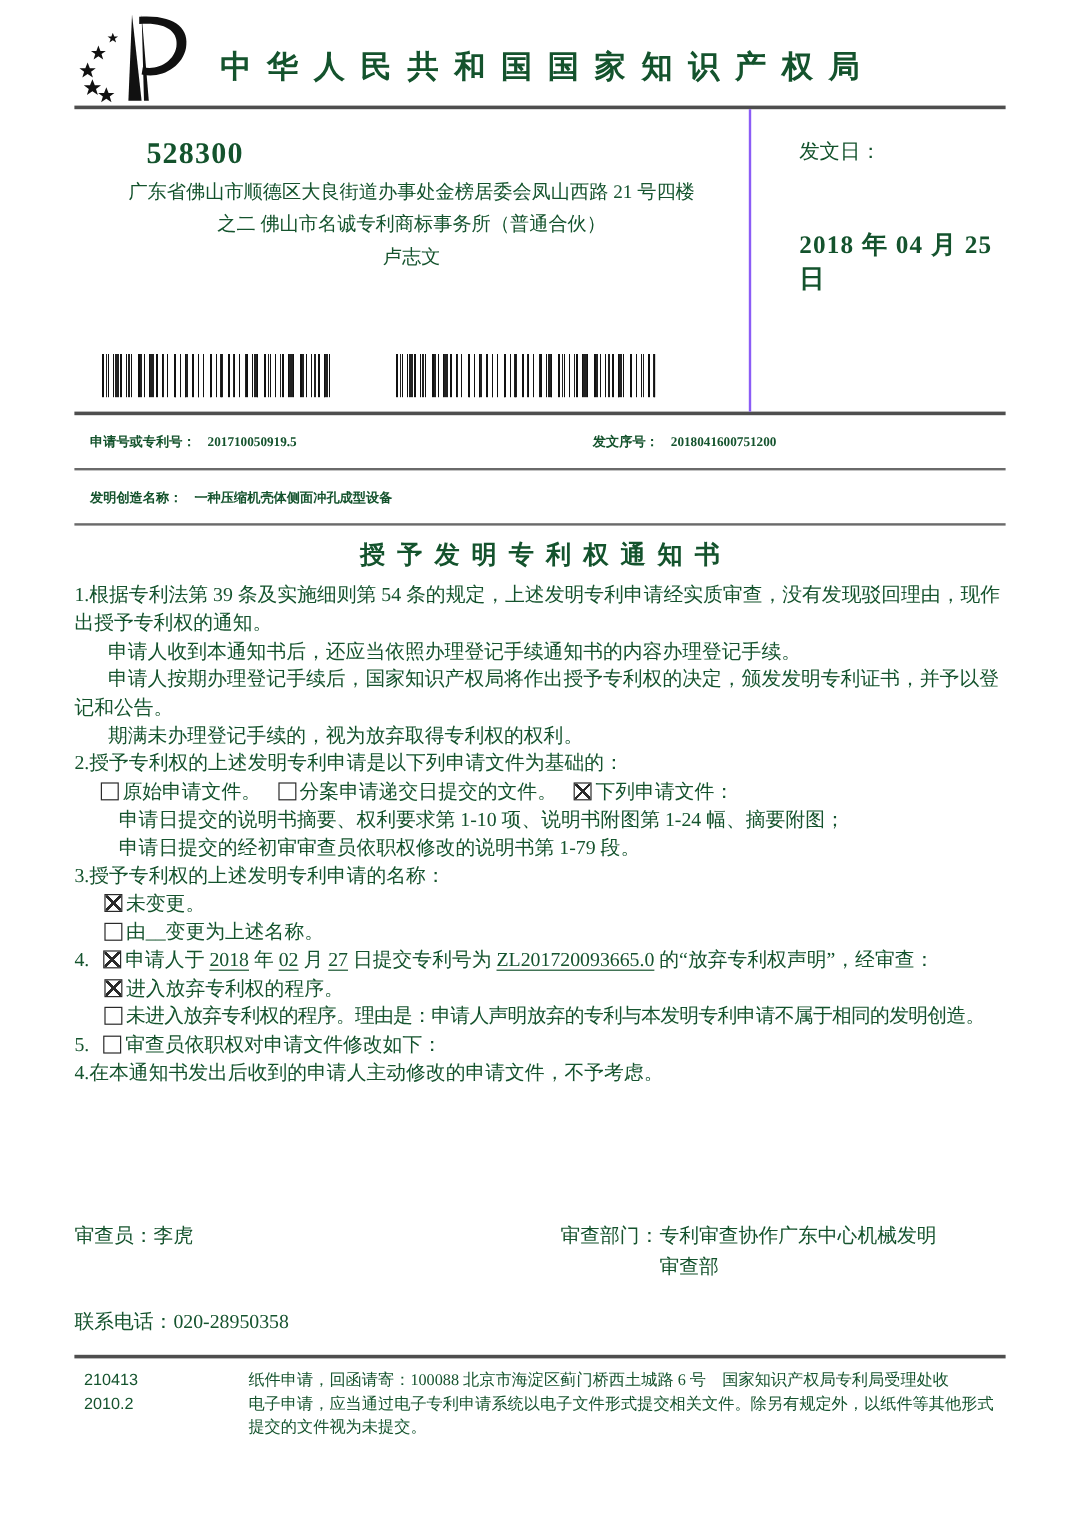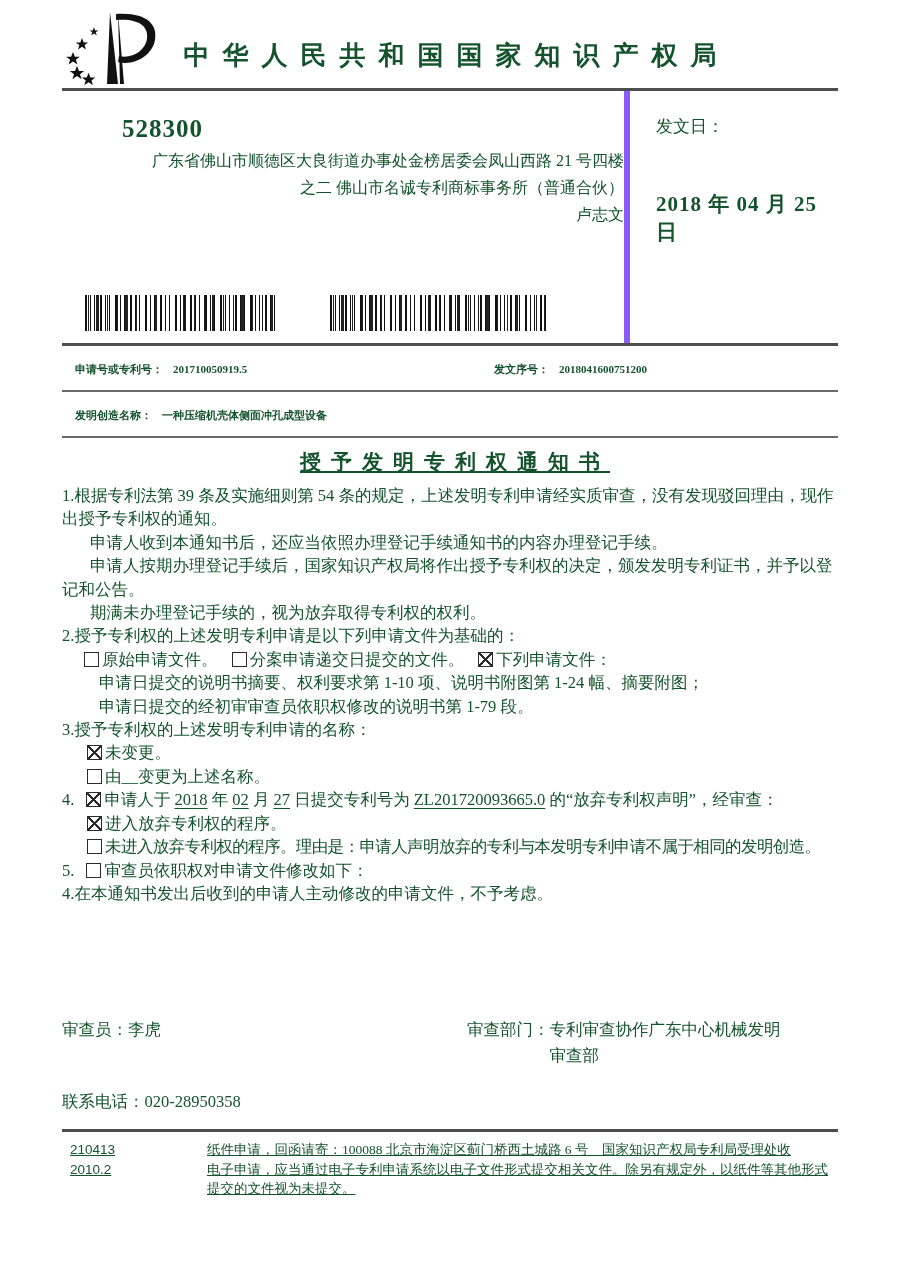--- a/index.html
+++ b/index.html
@@ -15,42 +15,42 @@
   .header { position:relative; height:88px; }
   .emblem { position:absolute; left:58px; top:8px; width:118px; height:80px; }
   .agency { text-align:center; padding-top:38px; font-size:26px; font-weight:bold;
             letter-spacing:13px; text-indent:13px; white-space:nowrap; }
 
   .rule-thick { height:3px; background:#4e4e4e; }
 
   
   .panel { display:flex; height:252px; }
   .panel-left { width:562px; position:relative; }
-  .panel-right { flex:1; border-left:6px solid #8b5cf6; padding:24px 0 0 26px; }
+  .panel-right { flex:1; border-left:2px solid #8b5cf6; padding:24px 0 0 40px; }
   .postcode { margin:24px 0 4px 60px; font-size:25px; font-weight:bold; letter-spacing:1px; }
-  .addr { text-align:right; font-size:16px; line-height:27px; }
+  .addr { text-align:center; font-size:16px; line-height:27px; }
   .barcode { position:absolute; top:204px; height:36px;
     background-image:
       repeating-linear-gradient(90deg,#111 0 2px,transparent 2px 5px,#111 5px 6px,transparent 6px 9px,#111 9px 10px,transparent 10px 15px),
       repeating-linear-gradient(90deg,transparent 0 3px,#222 3px 4px,transparent 4px 11px,#222 11px 14px,transparent 14px 22px,#222 22px 23px,transparent 23px 29px);
   }
   .barcode-1 { left:23px;  width:190px; }
   .barcode-2 { left:268px; width:216px; }
   .dispatch-label { font-size:17px; }
   .dispatch-date  { margin-top:52px; font-size:21px; font-weight:bold; letter-spacing:1px; }
 
   
   .meta-row { position:relative; height:46px; line-height:46px; border-bottom:2px solid #6a6a6a;
               font-weight:bold; font-size:11px; padding-left:13px; white-space:nowrap; }
   .meta-val { margin-left:10px; }
   .meta-serial { position:absolute; left:432px; top:0; }
 
   
   .notice-title { text-align:center; font-weight:bold; font-size:21px;
-                  letter-spacing:10px; text-indent:10px; margin:10px 0 8px;text-decoration:underline; }
+                  letter-spacing:10px; text-indent:10px; margin:10px 0 8px; }
   .body { font-size:16.5px; line-height:23.4px; }
   .body p { margin:0; }
   .ind  { text-indent:28px; }
   .cbrow { padding-left:22px; }
   .sub   { padding-left:37px; }
   .opt   { padding-left:25px; }
   .opt-inline { margin-right:10px; white-space:nowrap; }
   .num { margin-right:12px; }
   .squeeze { letter-spacing:-0.6px; white-space:nowrap; }
   .gap-top { margin-top:21px; }
@@ -67,21 +67,21 @@
   
   .sign { display:flex; margin-top:112px; font-size:16.5px; line-height:26px; }
   .sign-left { flex:1; }
   .sign-dept { display:flex; width:371px; }
   .dept-val { width:240px; }
   .phone-row { margin-top:22px; font-size:16.5px; }
 
   
   .footer-rule { margin-top:16px; }
   .footer { display:grid; grid-template-columns:145px 1fr; margin-top:8px;
-            font-size:13.5px; line-height:19.5px;text-decoration:underline; }
+            font-size:13.5px; line-height:19.5px; }
   .footer-code { padding-left:8px; font-family:"Liberation Sans","DejaVu Sans",sans-serif; }
 </style>
 </head>
 <body>
 
 <div class="page">
 
   <div class="header">
     <svg class="emblem" viewBox="0 0 118 80" aria-hidden="true">
       <g fill="#111">

